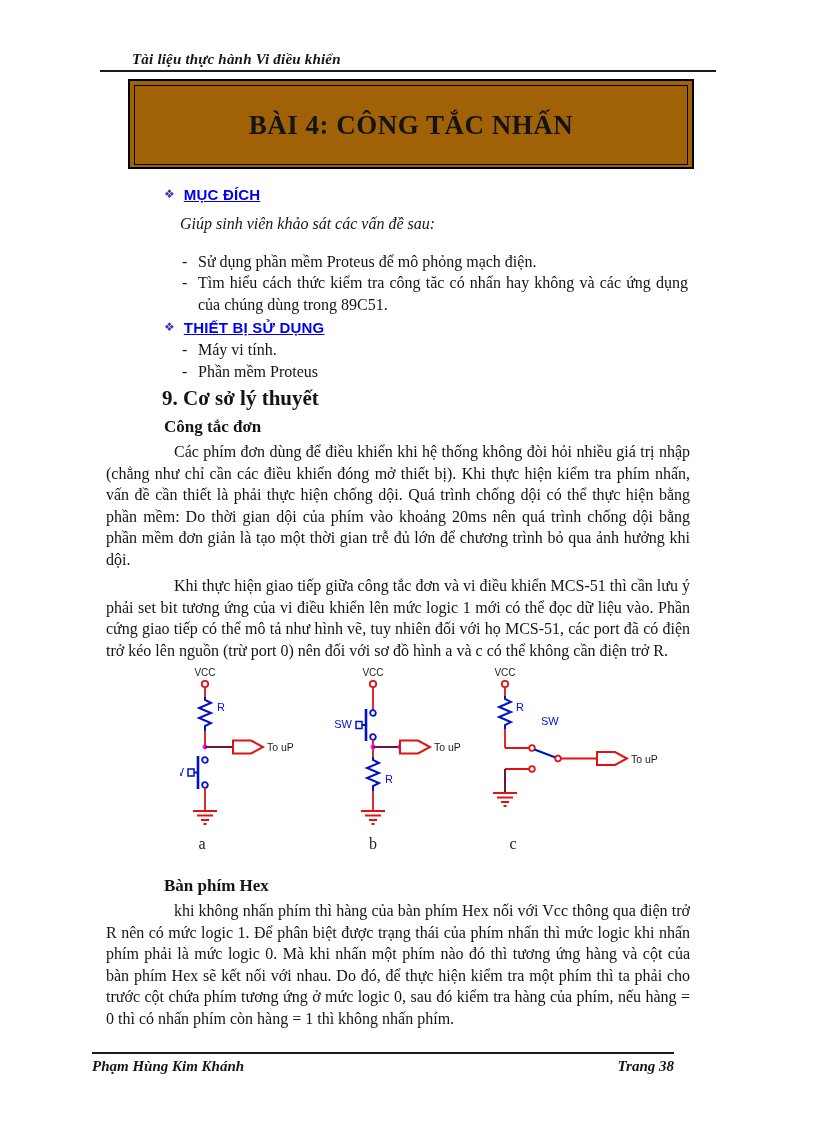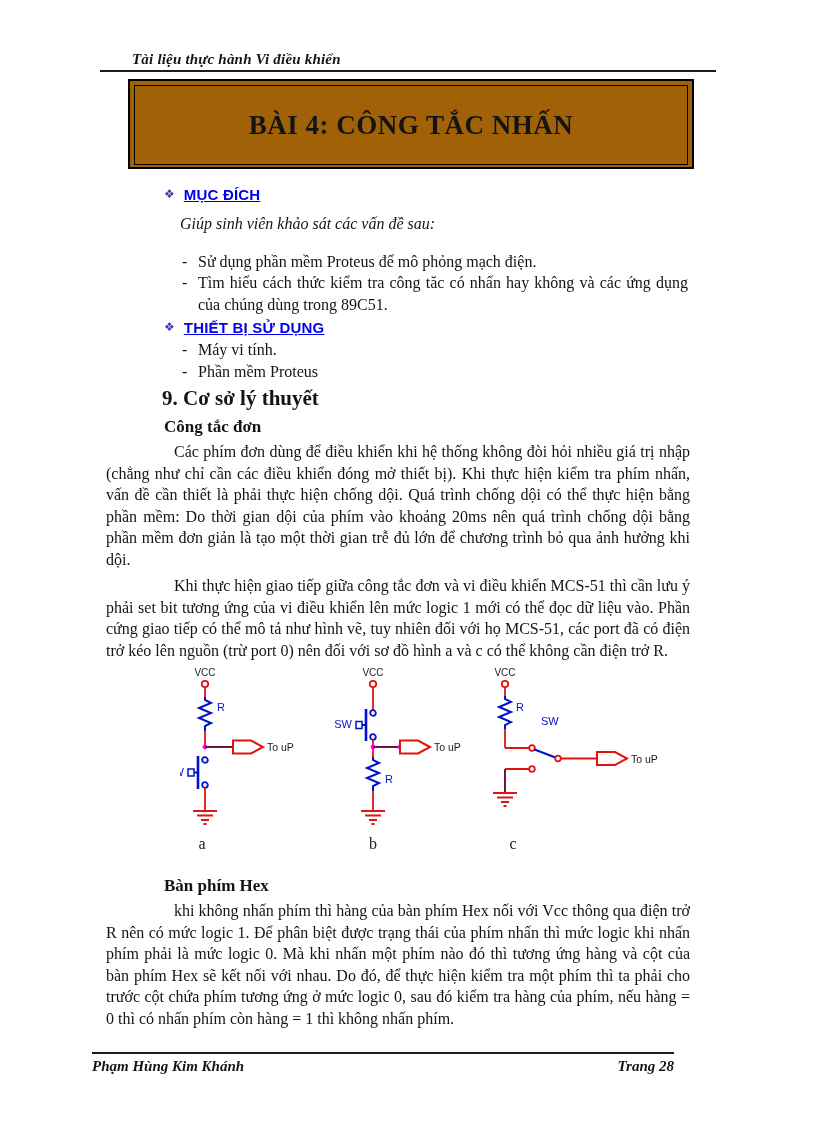--- a/index.html
+++ b/index.html
@@ -199,16 +199,16 @@
       </svg>
     </div>
 
     <div class="subheading" style="margin-top:22px">Bàn phím Hex</div>
     <p class="para">khi không nhấn phím thì hàng của bàn phím Hex nối với Vcc thông qua điện trở R nên có mức logic 1. Để phân biệt được trạng thái của phím nhấn thì mức logic khi nhấn phím phải là mức logic 0. Mà khi nhấn một phím nào đó thì tương ứng hàng và cột của bàn phím Hex sẽ kết nối với nhau. Do đó, để thực hiện kiểm tra một phím thì ta phải cho trước cột chứa phím tương ứng ở mức logic 0, sau đó kiểm tra hàng của phím, nếu hàng = 0 thì có nhấn phím còn hàng = 1 thì không nhấn phím.</p>
 
   </div>
 
   <div class="footer">
     <span class="footer-text">Phạm Hùng Kim Khánh</span>
-    <span class="footer-text">Trang 28</span>
+    <span class="footer-text">Trang 38</span>
   </div>
 
 </div>
 
 </body></html>

